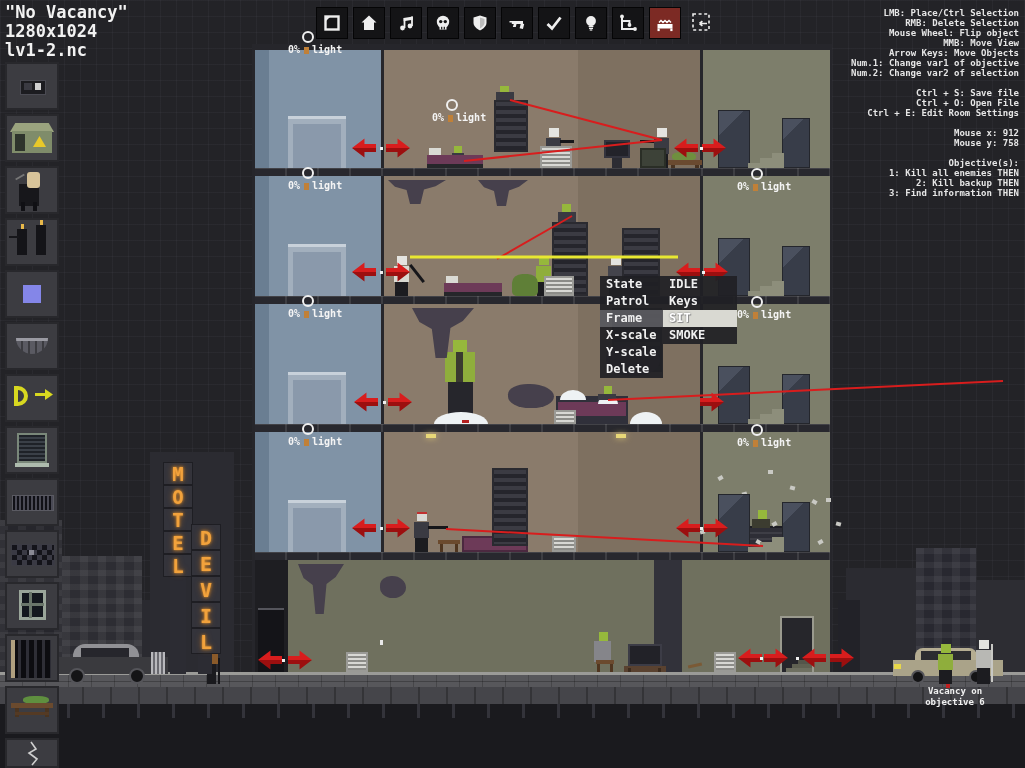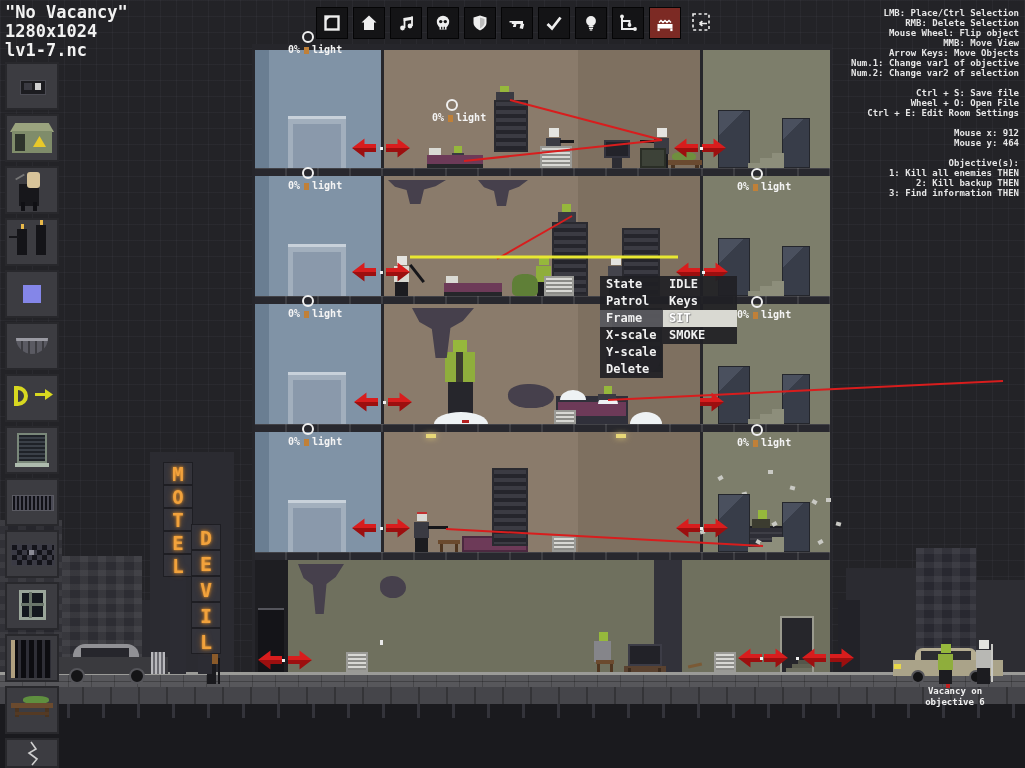--- a/index.html
+++ b/index.html
@@ -467,21 +467,21 @@
       <div class="m-row">IDLE</div>
       <div class="m-row">Keys</div>
       <div class="m-row hl">SIT</div>
       <div class="m-row">SMOKE</div>
     </div>
   </div>
 
   <div class="abs chrome title-block">
     <div>"No Vacancy"</div>
     <div>1280x1024</div>
-    <div>lv1-7.nc</div>
+    <div>lv1-2.nc</div>
   </div>
 
   <div class="abs chrome" style="left:0;top:0;width:1025px;height:40px;">
     <div class="abs toolbar-btn" style="left:316px;">
       <svg width="20" height="20">
           <rect x="3.5" y="3.5" width="13" height="13" fill="none" stroke="#eee" stroke-width="2.4"></rect>
           <path d="M4 8 L8 4 L4 4 Z" fill="#eee"></path>
         </svg>
     </div>
     <div class="abs toolbar-btn" style="left:353px;">
@@ -561,25 +561,25 @@
   <div class="abs chrome help">
     <div>LMB: Place/Ctrl Selection</div>
     <div>RMB: Delete Selection</div>
     <div>Mouse Wheel: Flip object</div>
     <div>MMB: Move View</div>
     <div>Arrow Keys: Move Objects</div>
     <div>Num.1: Change var1 of objective</div>
     <div>Num.2: Change var2 of selection</div>
     <div class="gap"></div>
     <div>Ctrl + S: Save file</div>
-    <div>Wheel + O: Open File</div>
+    <div>Ctrl + O: Open File</div>
     <div>Ctrl + E: Edit Room Settings</div>
     <div class="gap"></div>
     <div>Mouse x: 912</div>
-    <div>Mouse y: 464</div>
+    <div>Mouse y: 758</div>
     <div class="gap"></div>
     <div>Objective(s):</div>
     <div>1: Kill all enemies THEN</div>
     <div>2: Kill backup THEN</div>
     <div>3: Find information THEN</div>
   </div>
 
   <div class="abs chrome" style="left:0;top:44px;width:64px;height:724px;">
     <div class="abs slot" style="top:18px;">
       <span class="abs" style="left:13px;top:16px;width:24px;height:13px;background:#1c1c20;border:1px solid #4a4a52;"></span>

